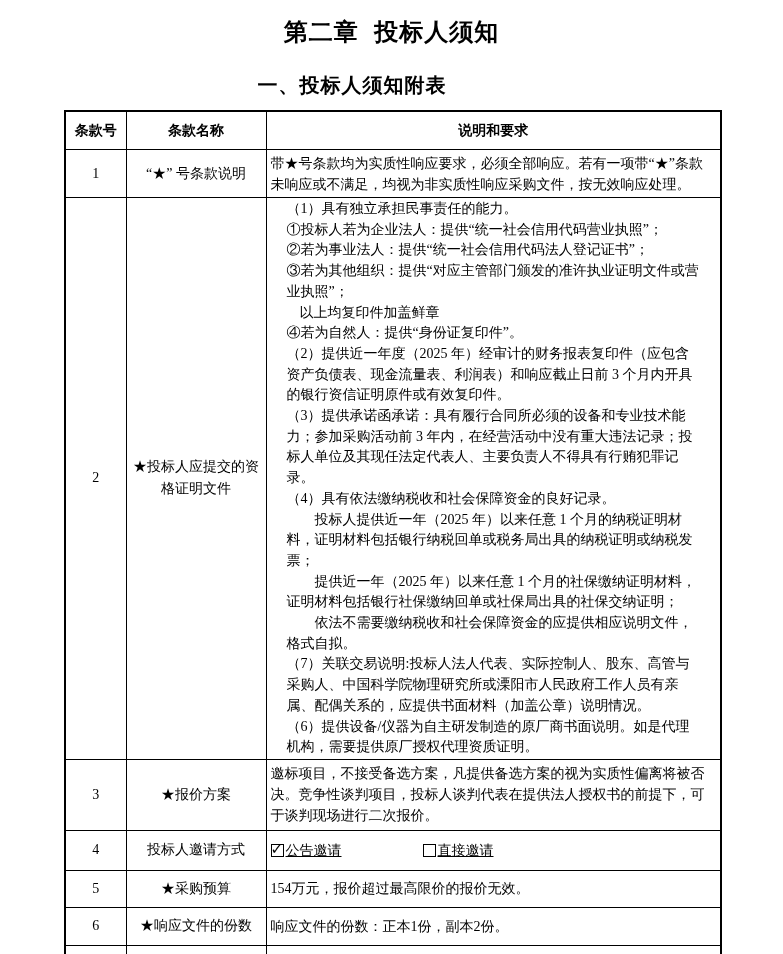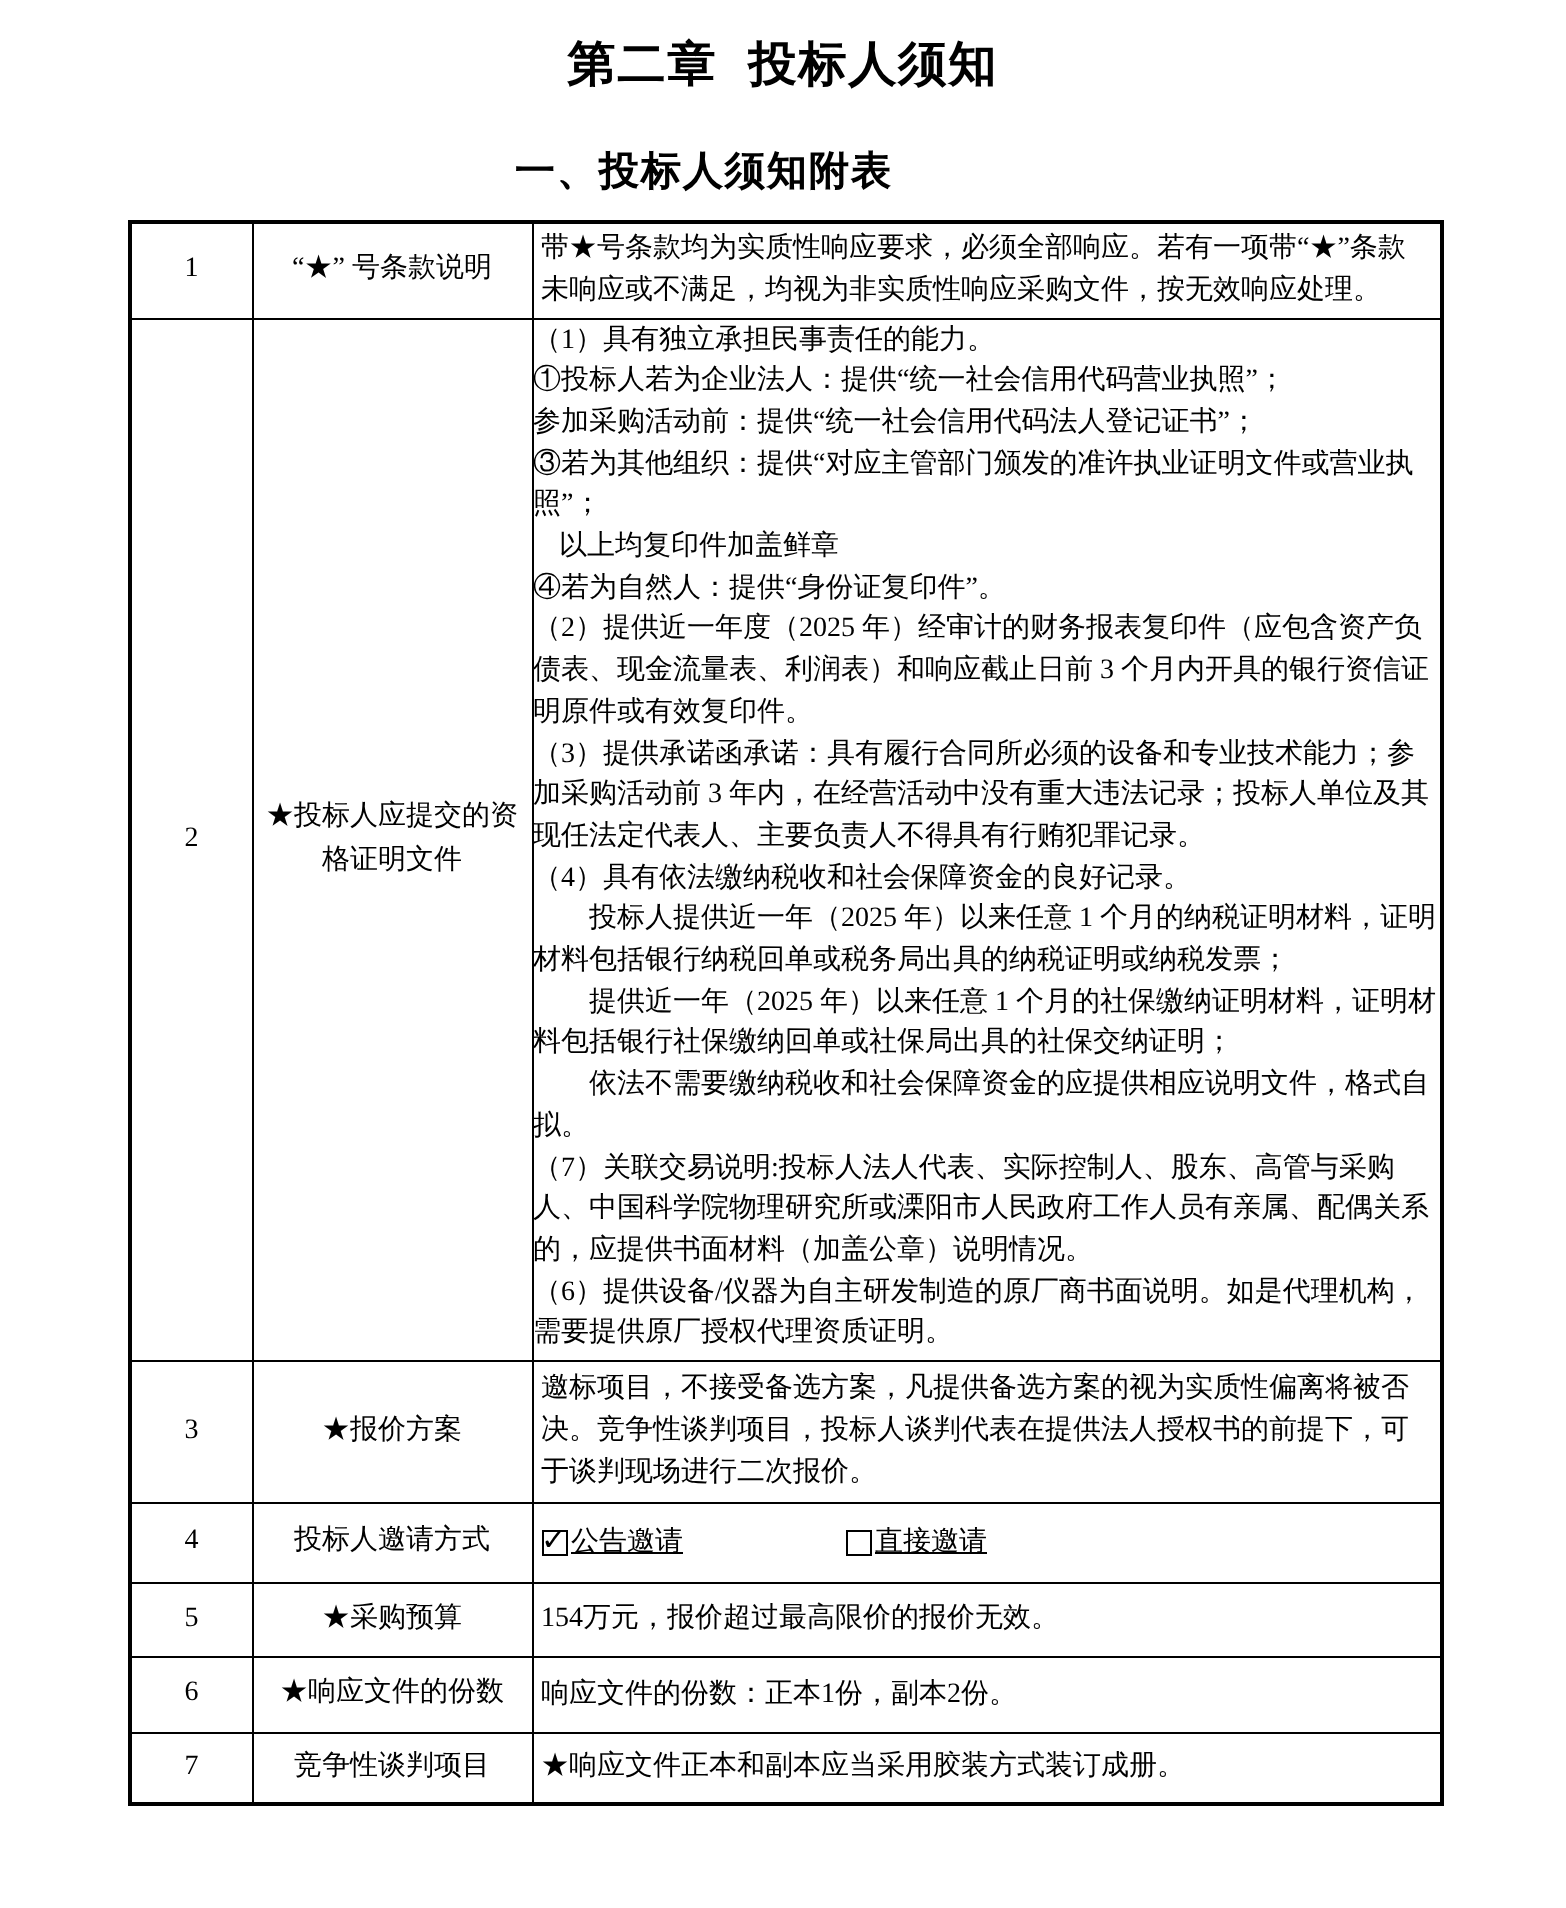--- a/index.html
+++ b/index.html
@@ -32,21 +32,21 @@
   }
   .clause-table th{
     font-weight:bold;text-align:center;height:37px;
   }
   col.c-no{width:61px;}
   col.c-name{width:140px;}
   col.c-desc{width:455px;}
   td.cno{text-align:center;}
   td.cname{text-align:center;line-height:22px;padding:0 3px;}
   td.cdesc{padding:1px 4px;line-height:21px;vertical-align:middle;}
-  td.cdesc-r2{padding:1px 0;line-height:20.7px;vertical-align:top;}
+  td.cdesc-r2{padding:1px 20px;line-height:20.7px;vertical-align:top;}
   .para{margin:0;}
   .ind-1{padding-left:13px;}
   .ind-2{text-indent:2em;}
   .opt-row{display:flex;align-items:center;gap:6px;}
   .opt{display:flex;align-items:center;gap:2px;text-decoration:underline;}
   .opt + .opt{margin-left:40px;padding-left:35px;}
   .cbox{
     display:inline-block;width:13px;height:13px;
     border:1.5px solid #000;box-sizing:border-box;position:relative;
     background:#fff;flex:0 0 auto;
@@ -64,34 +64,39 @@
 <div class="chapter-title">第二章 投标人须知</div>
 <div class="section-title">一、投标人须知附表</div>
 
 <table class="clause-table">
   <colgroup>
       <col class="c-no">
       <col class="c-name">
       <col class="c-desc">
     </colgroup>
   <tbody>
+      <tr>
+    <th>条款号</th>
+    <th>条款名称</th>
+    <th>说明和要求</th>
+  </tr>
 
   <tr style="height:48px;">
     <td class="cno">1</td>
     <td class="cname">“★” 号条款说明</td>
     <td class="cdesc">带★号条款均为实质性响应要求，必须全部响应。若有一项带“★”条款未响应或不满足，均视为非实质性响应采购文件，按无效响应处理。</td>
   </tr>
 
   <tr>
     <td class="cno">2</td>
     <td class="cname">★投标人应提交的资格证明文件</td>
     <td class="cdesc-r2" style="height:518px;">
       <p class="para">（1）具有独立承担民事责任的能力。</p>
       <p class="para">①投标人若为企业法人：提供“统一社会信用代码营业执照”；</p>
-      <p class="para">参加采购活动前：提供“统一社会信用代码法人登记证书”；</p>
+      <p class="para">②若为事业法人：提供“统一社会信用代码法人登记证书”；</p>
       <p class="para">③若为其他组织：提供“对应主管部门颁发的准许执业证明文件或营业执照”；</p>
       <p class="para ind-1">以上均复印件加盖鲜章</p>
       <p class="para">④若为自然人：提供“身份证复印件”。</p>
       <p class="para">（2）提供近一年度（2025 年）经审计的财务报表复印件（应包含资产负债表、现金流量表、利润表）和响应截止日前 3 个月内开具的银行资信证明原件或有效复印件。</p>
       <p class="para">（3）提供承诺函承诺：具有履行合同所必须的设备和专业技术能力；参加采购活动前 3 年内，在经营活动中没有重大违法记录；投标人单位及其现任法定代表人、主要负责人不得具有行贿犯罪记录。</p>
       <p class="para">（4）具有依法缴纳税收和社会保障资金的良好记录。</p>
       <p class="para ind-2">投标人提供近一年（2025 年）以来任意 1 个月的纳税证明材料，证明材料包括银行纳税回单或税务局出具的纳税证明或纳税发票；</p>
       <p class="para ind-2">提供近一年（2025 年）以来任意 1 个月的社保缴纳证明材料，证明材料包括银行社保缴纳回单或社保局出具的社保交纳证明；</p>
       <p class="para ind-2">依法不需要缴纳税收和社会保障资金的应提供相应说明文件，格式自拟。</p>
       <p class="para">（7）关联交易说明:投标人法人代表、实际控制人、股东、高管与采购人、中国科学院物理研究所或溧阳市人民政府工作人员有亲属、配偶关系的，应提供书面材料（加盖公章）说明情况。</p>

